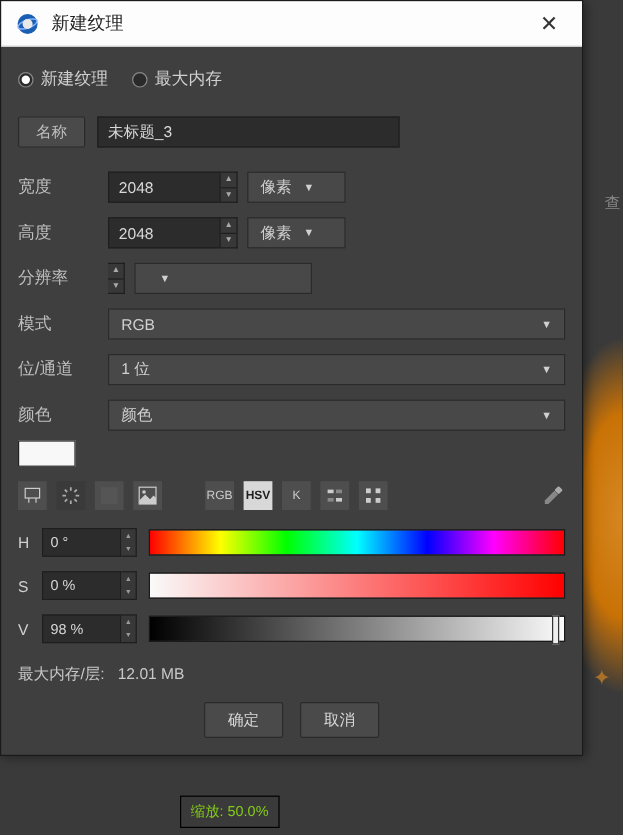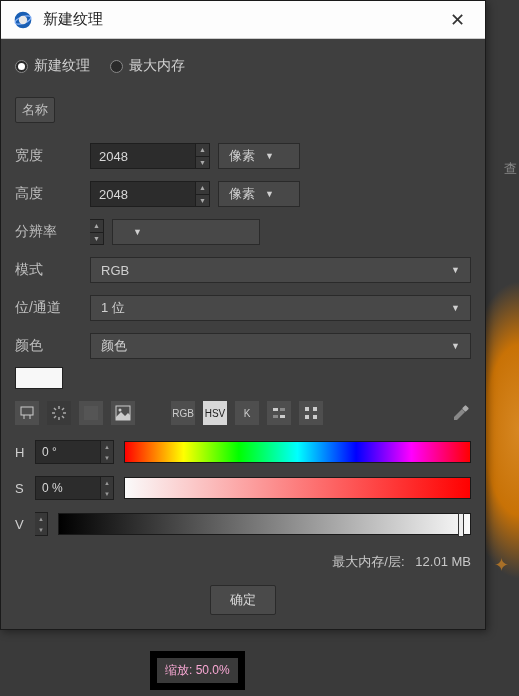--- a/index.html
+++ b/index.html
@@ -14,51 +14,51 @@
 .subtitle-row { height: 42px; display: flex; align-items: center; padding: 0 14px; background: #474747; border-bottom: 1px solid #2a2a2a; }
 .subtitle-row .subtitle { color: #bfbfbf; font-size: 14px; flex: 1; }
 .subtitle-row .preview { width: 180px; height: 26px; background: #2e2e2e; border: 1px solid #222; }
 .body { padding: 10px 14px 14px; }
 .row { display: flex; align-items: center; height: 34px; margin-bottom: 4px; }
 .radio-row { margin-bottom: 10px; }
 .radio { width: 13px; height: 13px; border-radius: 50%; border: 1px solid #888; margin-right: 6px; display: inline-flex; align-items: center; justify-content: center; background: #2a2a2a; }
 .radio.checked::after { content: ""; width: 7px; height: 7px; background: #fff; border-radius: 50%; }
 .radio-label { color: #d0d0d0; font-size: 14px; margin-right: 20px; }
 .label { width: 75px; color: #bfbfbf; font-size: 14px; }
-.label-btn { width: 40px; height: 26px; background: #4a4a4a; border: 1px solid #2a2a2a; border-radius: 2px; color: #bfbfbf; font-size: 13px; text-align: center; line-height: 24px; margin-right: 10px; }
+.label-btn { width: 56px; height: 26px; background: #4a4a4a; border: 1px solid #2a2a2a; border-radius: 2px; color: #bfbfbf; font-size: 13px; text-align: center; line-height: 24px; margin-right: 10px; }
 .input-text { height: 26px; background: #2c2c2c; border: 1px solid #1e1e1e; color: #d8d8d8; padding: 0 8px; font-size: 13px; }
 .name-input { width: 252px; }
-.num-input { width: 106px; }
+.num-input { width: 94px; }
 .spinner { width: 14px; height: 26px; display: flex; flex-direction: column; border: 1px solid #1e1e1e; border-left: none; background: #383838; }
 .spinner div { flex: 1; display: flex; align-items: center; justify-content: center; color: #aaa; font-size: 7px; cursor: pointer; }
 .spinner div:first-child { border-bottom: 1px solid #1e1e1e; }
 .select { height: 26px; background: #484848; border: 1px solid #2a2a2a; color: #d0d0d0; display: flex; align-items: center; padding: 0 10px; font-size: 13px; cursor: pointer; margin-left: 8px; }
 .select .caret { margin-left: 10px; font-size: 9px; }
 .select.wide { flex: 1; margin-left: 0; justify-content: space-between; }
 .swatch { width: 48px; height: 22px; background: #f8f8f8; border: 1px solid #222; margin-top: 2px; }
 .icon-row { display: flex; align-items: center; gap: 8px; height: 36px; margin-top: 6px; }
 .ico { width: 24px; height: 24px; background: #4e4e4e; display: flex; align-items: center; justify-content: center; color: #ccc; font-size: 10px; cursor: pointer; }
 .ico.dark { background: #3a3a3a; }
-.ico.active { background: #d8d8d8; color: #222; font-weight: normal; }
+.ico.active { background: #d8d8d8; color: #222; font-weight: bold; }
 .spacer { flex: 1; }
 .eyedrop { width: 20px; height: 20px; }
 .hsv-row { display: flex; align-items: center; height: 30px; margin-top: 6px; }
 .hsv-label { width: 20px; color: #d0d0d0; font-size: 13px; }
 .hsv-input { width: 66px; height: 24px; background: #2c2c2c; border: 1px solid #1e1e1e; color: #d8d8d8; padding: 0 6px; font-size: 12px; }
 .hsv-spin { width: 13px; height: 24px; display: flex; flex-direction: column; background: #383838; border: 1px solid #1e1e1e; border-left: none; }
 .hsv-spin div { flex: 1; color: #999; font-size: 6px; display: flex; align-items: center; justify-content: center; cursor: pointer; }
 .gradient { flex: 1; height: 22px; margin-left: 10px; border: 1px solid #1a1a1a; position: relative; }
 .grad-h { background: linear-gradient(to right, #ff0000, #ffff00 17%, #00ff00 33%, #00ffff 50%, #0000ff 67%, #ff00ff 83%, #ff0000); }
 .grad-s { background: linear-gradient(to right, #fafafa, #ff0000); }
 .grad-v { background: linear-gradient(to right, #000000, #fafafa); }
 .slider-handle { position: absolute; top: -1px; width: 6px; height: 24px; background: #eee; border: 1px solid #333; }
-.mem-row { margin-top: 14px; color: #c8c8c8; font-size: 13px; text-align: right; }
+.mem-row { margin-top: 14px; color: #c8c8c8; font-size: 13px; }
 .btn-row { display: flex; justify-content: center; gap: 14px; margin-top: 14px; }
 .btn { width: 66px; height: 30px; background: #4a4a4a; border: 1px solid #2a2a2a; color: #d8d8d8; font-size: 13px; cursor: pointer; border-radius: 2px; }
-.footer-frag { position: absolute; bottom: 6px; left: 150px; color: #f9a8d4; font-size: 12px; background: #3a3a3a; padding: 4px 8px; border: 7px solid #000000; }
+.footer-frag { position: absolute; bottom: 6px; left: 150px; color: #84cc16; font-size: 12px; background: #3a3a3a; padding: 4px 8px; border: 1px solid #000000; }
 .side-char { position: absolute; right: 2px; top: 160px; color: #888; font-size: 13px; }
 </style>
 </head>
 <body>
 
 <div class="bg-fragment"></div>
 <div class="bg-cross">✦</div>
 <div class="side-char">查</div>
 
 <div class="dialog">
@@ -78,20 +78,21 @@
 
     <div class="row radio-row">
       <span class="radio checked"></span>
       <span class="radio-label">新建纹理</span>
       <span class="radio"></span>
       <span class="radio-label">最大内存</span>
     </div>
 
     <div class="row">
       <div class="label-btn">名称</div>
+      <input class="input-text name-input" value="未标题_3" style="">
     </div>
 
     <div style="height:8px"></div>
 
     <div class="row">
       <span class="label">宽度</span>
       <input class="input-text num-input" value="2048" style="">
       <div class="spinner">
           <div>▲</div>
           <div>▼</div>
@@ -227,34 +228,36 @@
       <input class="hsv-input" value="0 %" style="">
       <div class="hsv-spin">
           <div>▲</div>
           <div>▼</div>
         </div>
       <div class="gradient grad-s"></div>
     </div>
 
     <div class="hsv-row">
       <span class="hsv-label">V</span>
+      <input class="hsv-input" value="98 %" style="">
       <div class="hsv-spin">
           <div>▲</div>
           <div>▼</div>
         </div>
       <div class="gradient grad-v">
         <div class="slider-handle" style="left:97%"></div>
       </div>
     </div>
 
     <div class="mem-row">
       <span>最大内存/层:</span>&nbsp;&nbsp;
       <span>12.01 MB</span>
     </div>
 
     <div class="btn-row">
       <button class="btn">确定</button>
+      <button class="btn">取消</button>
     </div>
 
   </div>
 </div>
 
 <div class="footer-frag">缩放: 50.0%</div>
 
 </body></html>

